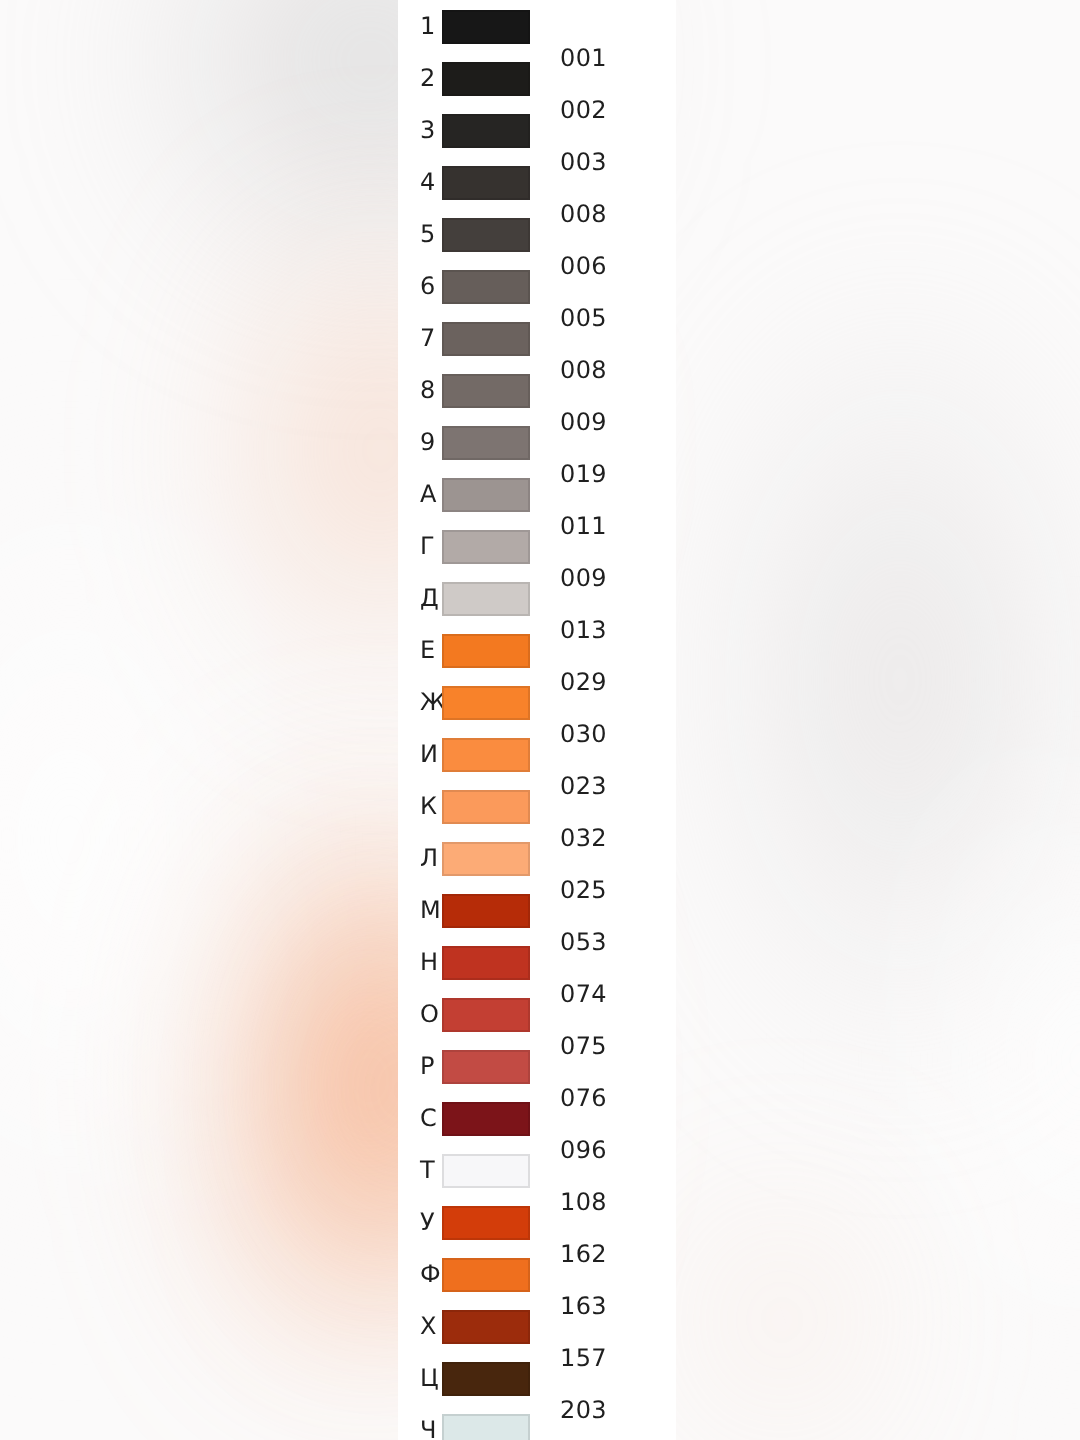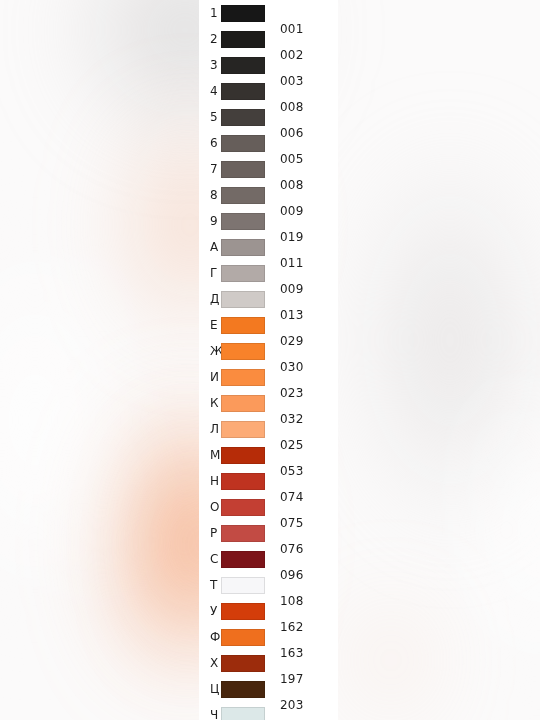--- a/index.html
+++ b/index.html
@@ -248,21 +248,21 @@
         <span class="row-code">162</span>
       </div>
       <div class="legend-row">
         <span class="row-key">Ф</span>
         <span class="row-swatch" style="background: rgb(239, 111, 30);"></span>
         <span class="row-code">163</span>
       </div>
       <div class="legend-row">
         <span class="row-key">Х</span>
         <span class="row-swatch" style="background: rgb(156, 44, 12);"></span>
-        <span class="row-code">197</span>
+        <span class="row-code">157</span>
       </div>
       <div class="legend-row">
         <span class="row-key">Ц</span>
         <span class="row-swatch" style="background: rgb(72, 38, 13);"></span>
         <span class="row-code">203</span>
       </div>
       <div class="legend-row">
         <span class="row-key">Ч</span>
         <span class="row-swatch" style="background: rgb(220, 232, 232);"></span>
         <span class="row-code">246</span>

